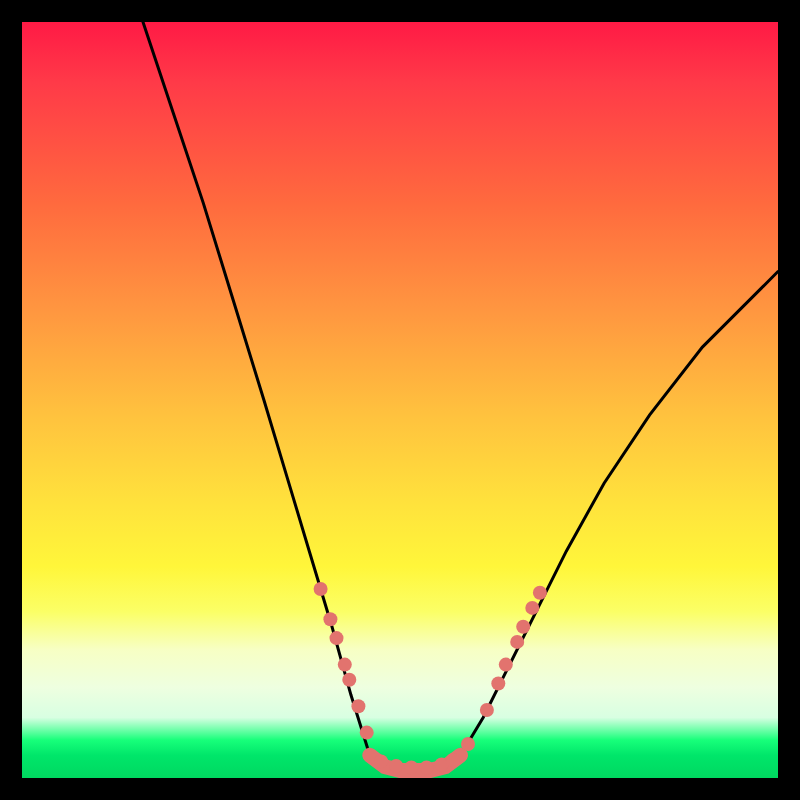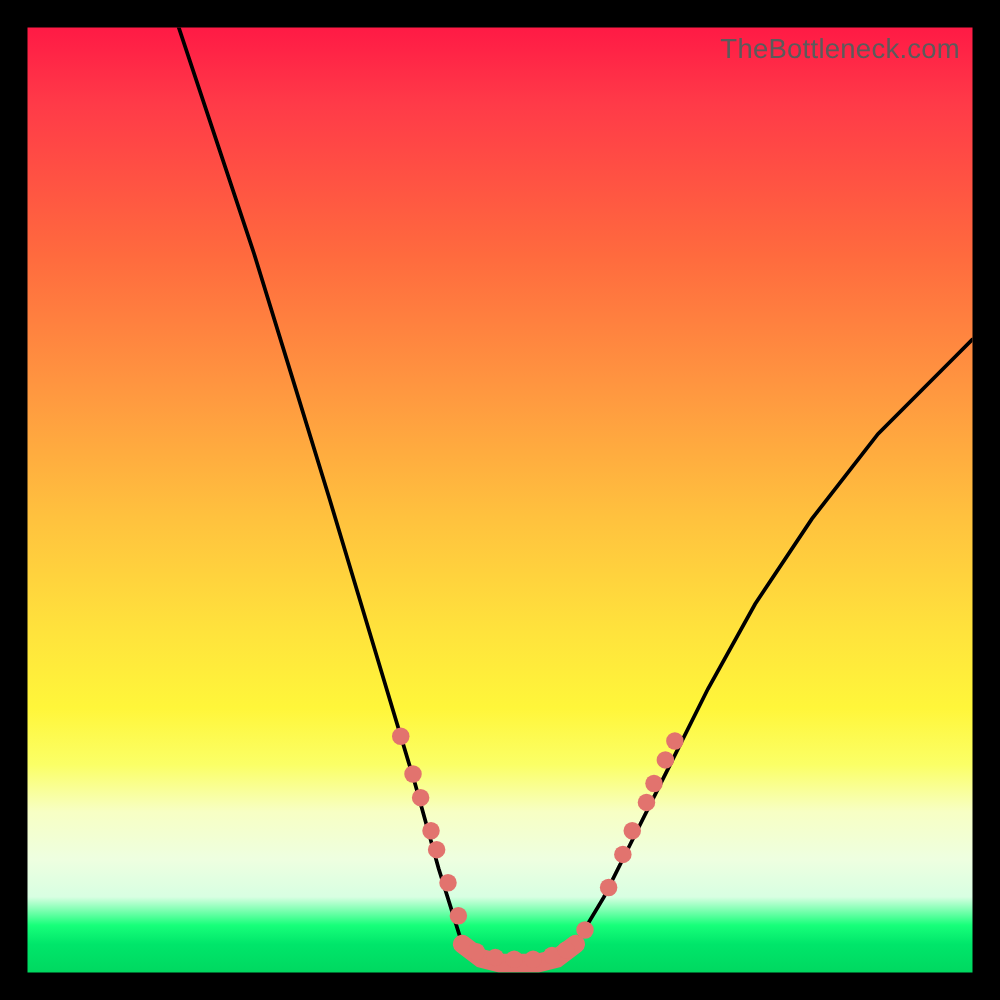--- a/index.html
+++ b/index.html
@@ -61,21 +61,20 @@
     width: 756px;
     height: 756px;
   }
 </style>
 </head>
 <body>
 
 <div class="frame">
   <div class="plot">
 
-    <span class="watermark">TheBottleneck.com</span>
 
     <svg class="curve" viewBox="0 0 756 756" preserveAspectRatio="none">
       <g id="curve-layer">
           <path d="M121.0 0.0 L151.2 90.7 L181.4 181.4 L211.7 279.7 L241.9 378.0 L264.6 453.6 L287.3 529.2 L310.0 604.8 L328.9 672.8 L347.8 733.3 L347.8 733.3 L362.9 744.7 L378.0 748.4 L393.1 748.4 L408.2 748.4 L423.4 744.7 L438.5 733.3 L438.5 733.3 L461.2 695.5 L483.8 650.2 L514.1 589.7 L544.3 529.2 L582.1 461.2 L627.5 393.1 L680.4 325.1 L740.9 264.6 L756.0 249.5" fill="none" stroke="#000" stroke-width="3" stroke-linecap="round"></path>
         </g>
       <g id="floor-layer">
           <path d="M347.8 733.3 L362.9 744.7 L378.0 748.4 L393.1 748.4 L408.2 748.4 L423.4 744.7 L438.5 733.3" fill="none" stroke="#e2736e" stroke-width="15" stroke-linecap="round"></path>
         </g>
       <g id="marker-layer">
           <circle cx="298.6" cy="567.0" r="7" fill="#e2736e"></circle>

